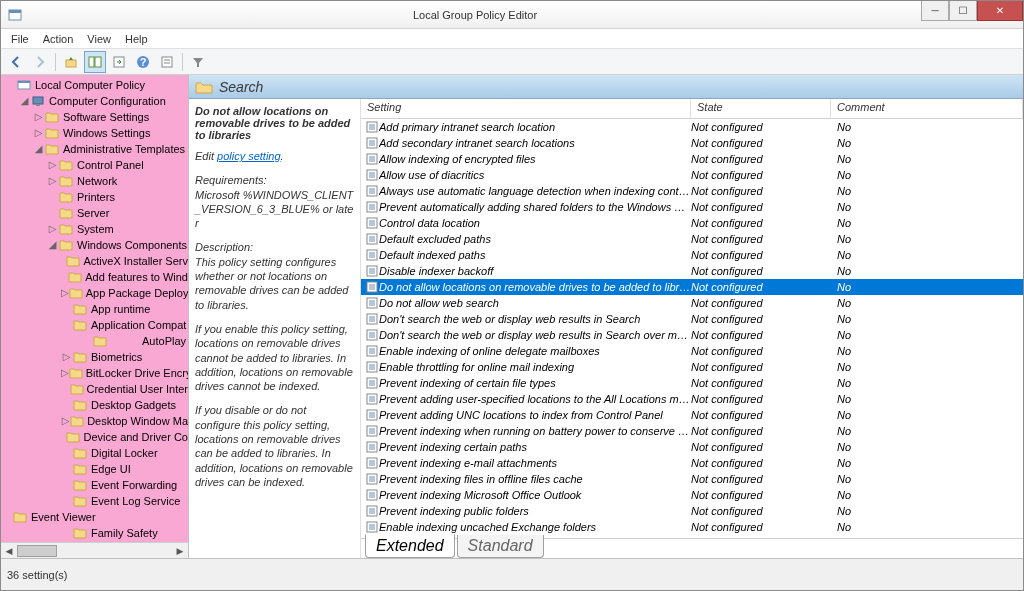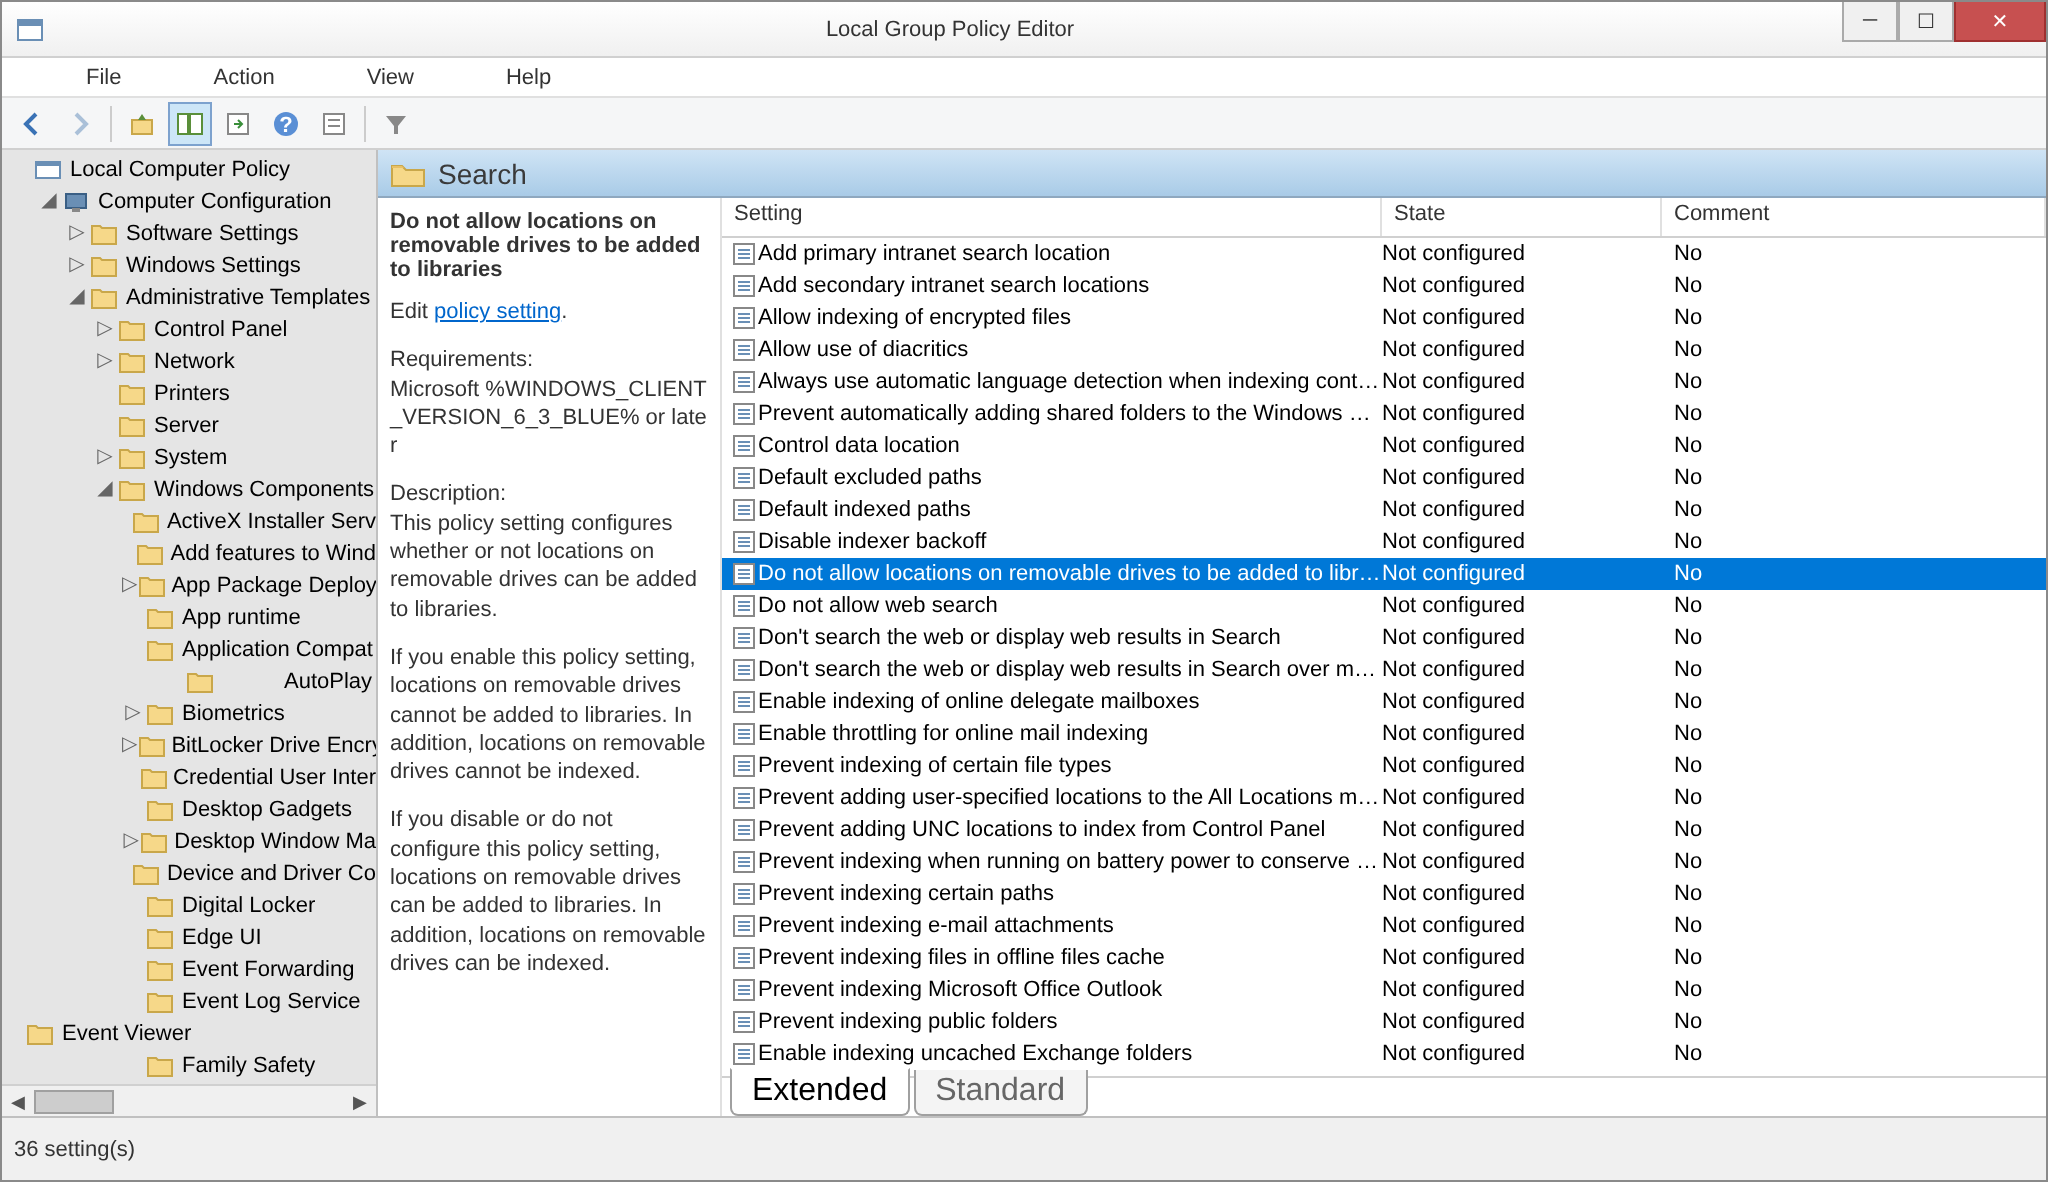--- a/index.html
+++ b/index.html
@@ -4,36 +4,36 @@
 <style>
 * { box-sizing: border-box; margin: 0; padding: 0; font-family: "Segoe UI", Tahoma, sans-serif; font-size: 11px; }
 body { background: #fff; width: 1024px; height: 591px; overflow: hidden; border: 1px solid #8a8a8a; display: flex; flex-direction: column; }
 .titlebar { height: 28px; background: linear-gradient(#fff, #f0f0f0); display: flex; align-items: center; border-bottom: 1px solid #d0d0d0; }
 .titlebar-icon { width: 16px; height: 16px; margin: 0 6px; }
 .titlebar-title { flex: 1; text-align: center; color: #333; }
 .win-btns { display: flex; height: 100%; }
 .win-btn { width: 28px; height: 20px; display: flex; align-items: center; justify-content: center; border: 1px solid #aaa; border-top: none; background: #f0f0f0; font-size: 10px; color: #333; }
 .win-btn.close { width: 46px; background: #c75050; color: #fff; border-color: #a03030; }
 .menubar { height: 20px; display: flex; align-items: center; padding: 0 4px; gap: 2px; background: #fff; border-bottom: 1px solid #e0e0e0; }
-.menu-item { padding: 2px 6px; color: #333; cursor: default; margin-left: 32px; }
+.menu-item { padding: 2px 6px; color: #333; cursor: default; }
 .toolbar { height: 26px; display: flex; align-items: center; padding: 0 4px; gap: 2px; background: #f5f6f7; border-bottom: 1px solid #d0d0d0; }
 .tb-btn { width: 22px; height: 22px; display: flex; align-items: center; justify-content: center; border: 1px solid transparent; }
 .tb-btn.active { background: #cde6f7; border: 1px solid #7da2ce; }
 .tb-sep { width: 1px; height: 18px; background: #ccc; margin: 0 2px; }
 .main { flex: 1; display: flex; overflow: hidden; }
-.tree-pane { width: 188px; border-right: 1px solid #c0c0c0; display: flex; flex-direction: column; background: #e5e5e5; overflow: hidden; position: relative; }
+.tree-pane { width: 188px; border-right: 1px solid #c0c0c0; display: flex; flex-direction: column; background: #f9a8d4; overflow: hidden; position: relative; }
 .tree { flex: 1; overflow: hidden; padding: 2px 0; }
 .tree-row { display: flex; align-items: center; height: 16px; white-space: nowrap; cursor: default; }
 .tree-row .exp { width: 11px; text-align: center; color: #666; font-size: 10px; line-height: 1; }
 .tree-row .ficon { width: 16px; height: 14px; display: inline-flex; align-items: center; justify-content: center; margin-right: 3px; }
 .tree-row .label { color: #000; }
 .hscroll { height: 16px; border-top: 1px solid #d0d0d0; display: flex; background: #f0f0f0; align-items: center; }
 .hscroll .arrow { width: 16px; text-align: center; color: #555; font-size: 9px; }
 .hscroll .thumb { height: 12px; width: 40px; background: #cdcdcd; border: 1px solid #a0a0a0; }
-.content-pane { flex: 1; display: flex; flex-direction: column; overflow: hidden; }
+.content-pane { flex: 1; display: flex; flex-direction: column; overflow: hidden; font-style: italic; }
 .header-band { height: 24px; background: linear-gradient(#cfe4f5, #a9cbe7); border-bottom: 1px solid #8fa8bf; display: flex; align-items: center; padding-left: 6px; gap: 6px; }
 .header-band .title { font-size: 14px; color: #3a3a3a; }
 .content-body { flex: 1; display: flex; overflow: hidden; }
 .desc-pane { width: 172px; padding: 6px 6px 6px 6px; border-right: 1px solid #e0e0e0; overflow: hidden; color: #333; }
 .desc-pane .heading { font-weight: bold; margin-bottom: 8px; display: block; }
 .desc-pane .edit-line { margin-bottom: 10px; }
 .desc-pane a { color: #0066cc; text-decoration: underline; }
 .desc-pane .section { margin-bottom: 10px; line-height: 1.3; }
 .list-pane { flex: 1; display: flex; flex-direction: column; overflow: hidden; position: relative; }
 .list-header { height: 20px; display: flex; border-bottom: 1px solid #d0d0d0; background: #fff; }

